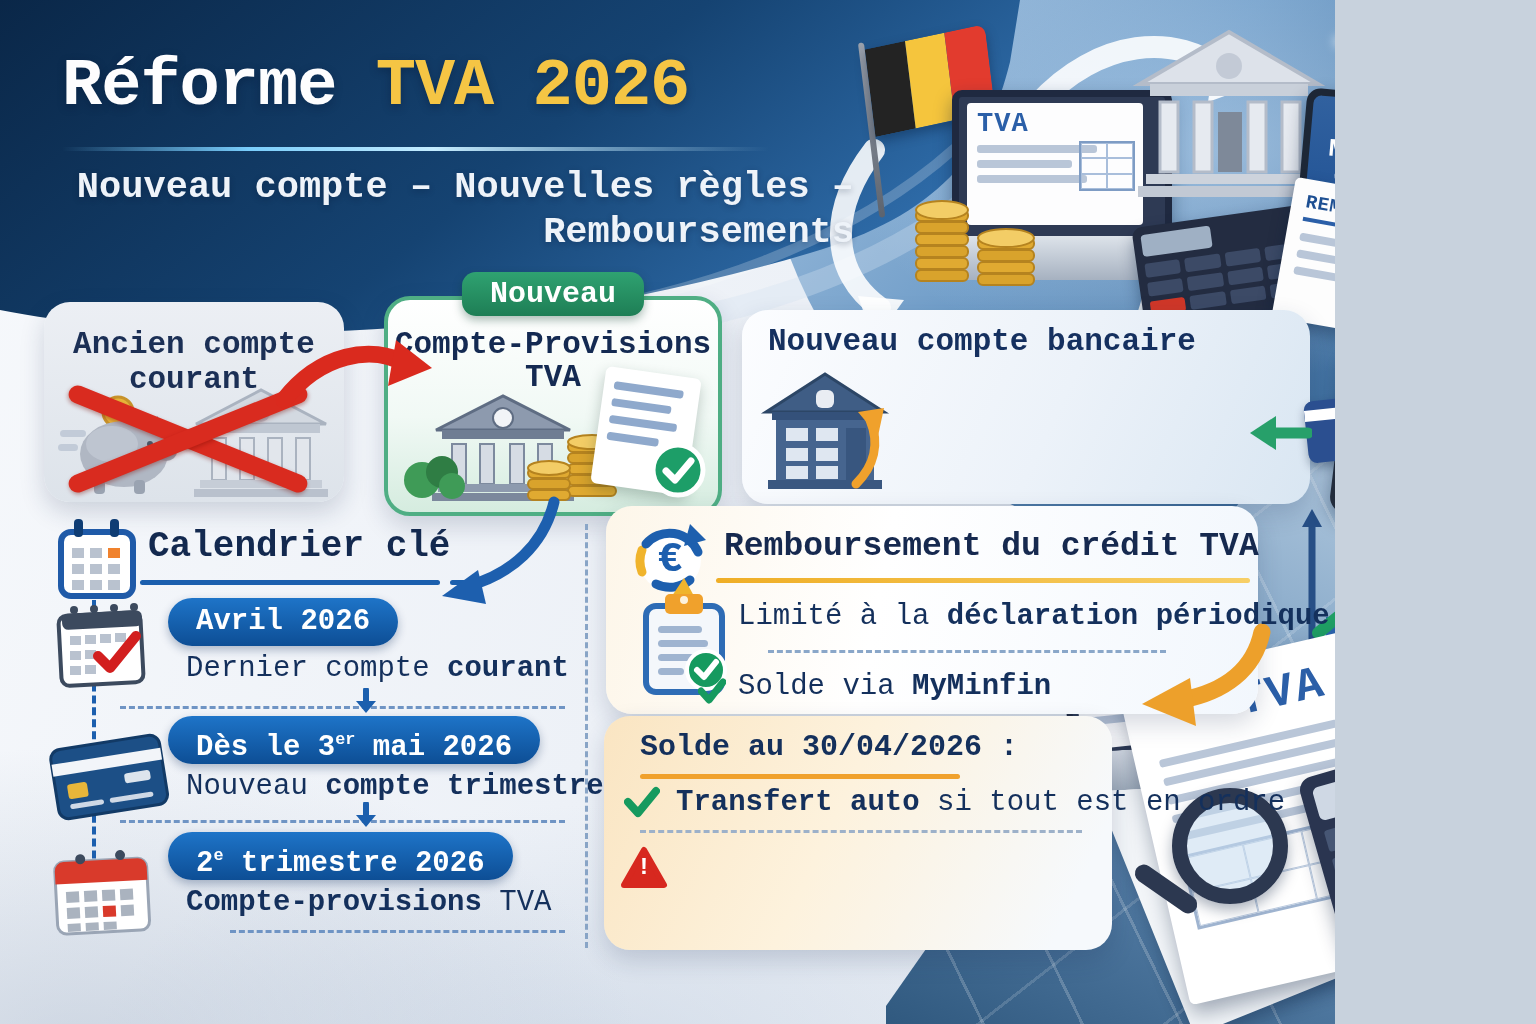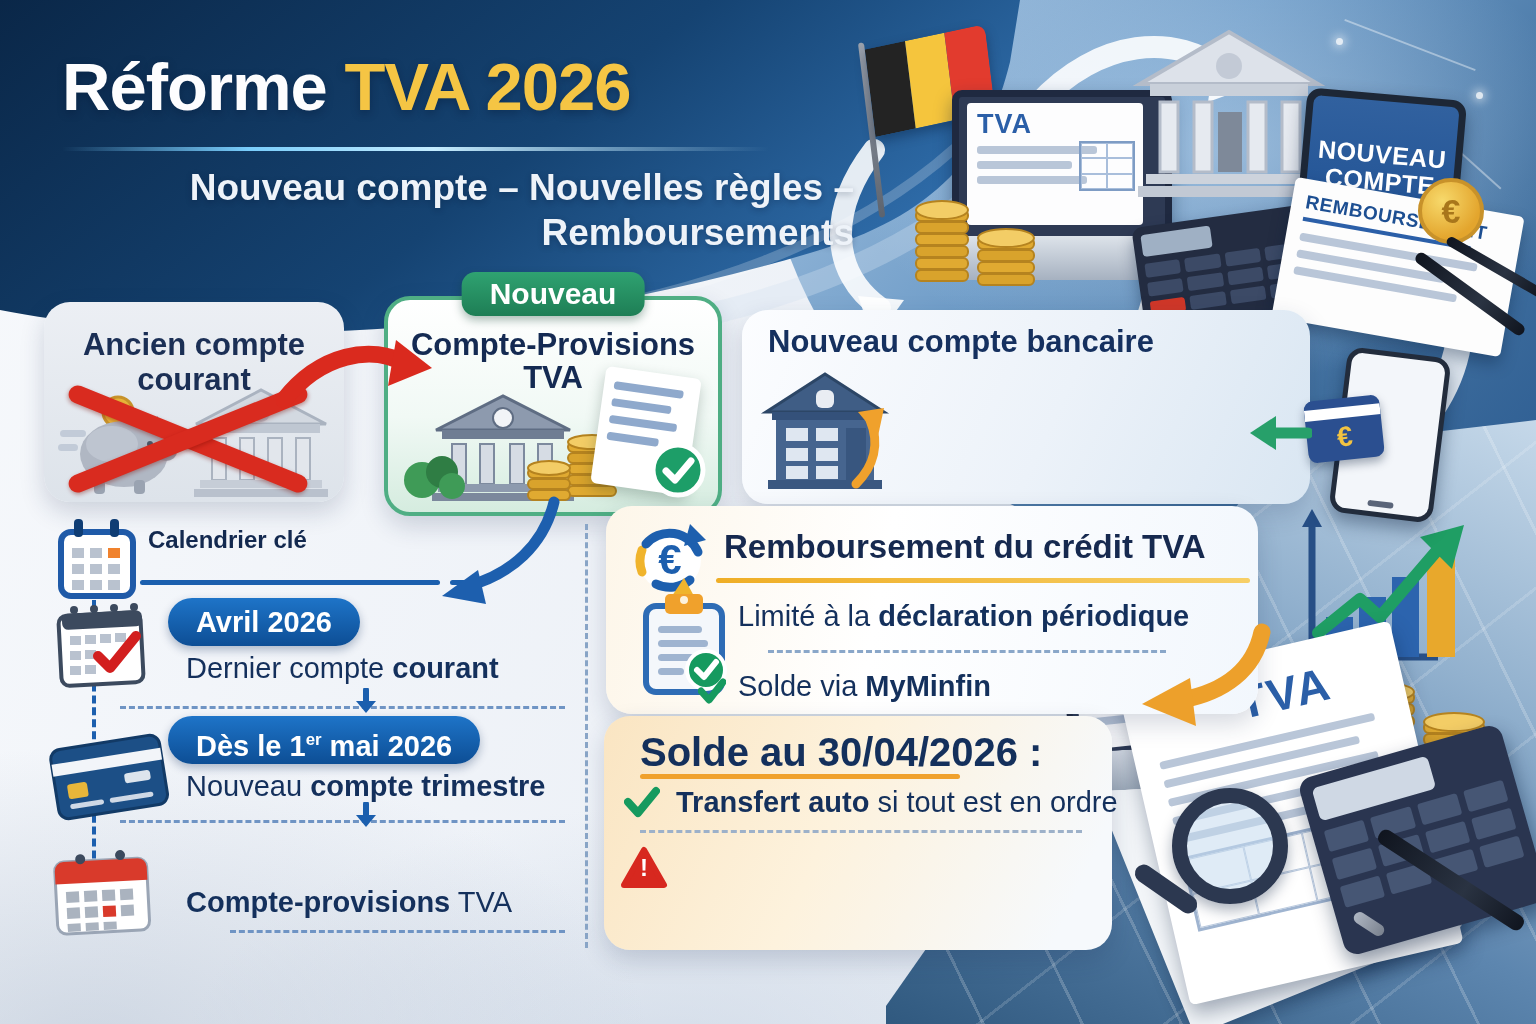--- a/index.html
+++ b/index.html
@@ -1,18 +1,18 @@
 <!DOCTYPE html>
 <html><head>
 <meta charset="utf-8">
 <style>
   html,body{margin:0;padding:0;background:#c8d2dd;}
   .canvas{
-    position:relative;width:1536px;height:1024px;overflow:hidden;
-    font-family:Liberation Sans, sans-serif;color:#142d5a;
+    position:relative;width:1335px;height:1024px;overflow:hidden;
+    font-family:Liberation Mono, monospace;color:#142d5a;
     background:
       radial-gradient(900px 480px at 6% 102%, rgba(148,166,190,.38), transparent 62%),
       radial-gradient(760px 400px at 44% 104%, rgba(188,202,220,.5), transparent 65%),
       linear-gradient(115deg,#f7f9fc 0%,#edf1f7 52%,#e1e8f1 100%);
   }
   .abs{position:absolute;}
   .b{font-weight:800;}
   sup.sp{font-size:58%;vertical-align:super;font-weight:800;}
 
   
@@ -51,21 +51,21 @@
   .badge{left:50%;top:-28px;transform:translateX(-50%);padding:5px 28px;background:linear-gradient(180deg,#2fa271,#1e7e55);color:#fff;font-size:30px;font-weight:800;border-radius:14px;box-shadow:0 4px 10px rgba(10,60,40,.35);white-space:nowrap;}
   .new-title{width:100%;text-align:center;margin-top:28px;font-size:31px;font-weight:800;line-height:1.08;color:#142a52;}
 
   .bank-card{left:742px;top:310px;width:568px;height:194px;background:linear-gradient(115deg,#fcfdff 0%,#ecf2f9 55%,#d9e6f2 100%);z-index:6;}
   .bank-title{margin:14px 0 0 26px;font-size:31px;font-weight:800;color:#15305f;}
   .iban-wrap{left:152px;top:58px;width:400px;height:126px;background:#f2c341;border-radius:18px;box-shadow:0 4px 10px rgba(120,80,0,.25);}
   .iban-text{width:100%;height:66px;line-height:66px;text-align:center;font-size:35px;font-weight:800;color:#17294f;letter-spacing:1px;}
   .date-bar{left:6px;top:66px;width:388px;height:54px;background:#ffffff;border-radius:12px;line-height:54px;text-align:center;font-size:29px;color:#15305f;}
 
   
-  .sec-title{font-size:24px;font-weight:800;color:#13294f;white-space:nowrap;}
+  .sec-title{font-size:36px;font-weight:800;color:#13294f;white-space:nowrap;}
   .blue-rule{height:5px;background:#1b5fae;border-radius:3px;}
   .pill{height:48px;line-height:48px;padding:0 28px;border-radius:26px;background:linear-gradient(180deg,#1e74c8,#0d4e95);color:#fff;font-size:29px;font-weight:800;white-space:nowrap;box-shadow:0 4px 10px rgba(10,40,90,.3);display:inline-block;}
   .desc{font-size:29px;color:#14305c;white-space:nowrap;}
   .dash-h{border-top:3px dashed #6f94c4;}
   .dash-v{border-left:3px dashed #8aa6c8;}
 
   
   .refund-card{left:606px;top:506px;width:652px;height:208px;background:linear-gradient(100deg,#fdf6e9 0%,#ffffff 42%,#f2f7fd 100%);z-index:6;}
   .yellow-rule{height:5px;border-radius:3px;background:linear-gradient(90deg,#efae26,#f7cf67);}
   .balance-card{left:604px;top:716px;width:508px;height:234px;background:linear-gradient(115deg,#fae5c2 0%,#fdf2dd 45%,#f6f9fc 90%);z-index:6;}
@@ -441,31 +441,34 @@
   <div class="abs desc" style="left:186px;top:652px;z-index:7">
     <span>Dernier compte </span><span class="b">courant</span>
   </div>
   <svg class="abs" style="left:354px;top:688px;width:24px;height:26px;z-index:7" viewBox="0 0 24 26">
     <line x1="12" y1="2" x2="12" y2="14" stroke="#1b5fae" stroke-width="6" stroke-linecap="round"></line>
     <polygon points="2,13 22,13 12,25" fill="#1b5fae"></polygon>
   </svg>
   <div class="abs dash-h" style="left:120px;top:706px;width:445px;z-index:6"></div>
 
   <div class="abs pill" style="left:168px;top:716px;z-index:7">
-    <span>Dès le 1</span><sup class="sp">er</sup><span> mai 2026</span>
+    <span>Dès le 3</span><sup class="sp">er</sup><span> mai 2026</span>
   </div>
   <div class="abs desc" style="left:186px;top:770px;z-index:7">
     <span>Nouveau </span><span class="b">compte trimestre</span>
   </div>
   <svg class="abs" style="left:354px;top:802px;width:24px;height:26px;z-index:7" viewBox="0 0 24 26">
     <line x1="12" y1="2" x2="12" y2="14" stroke="#1b5fae" stroke-width="6" stroke-linecap="round"></line>
     <polygon points="2,13 22,13 12,25" fill="#1b5fae"></polygon>
   </svg>
   <div class="abs dash-h" style="left:120px;top:820px;width:445px;z-index:6"></div>
 
+  <div class="abs pill" style="left:168px;top:832px;z-index:7">
+    <span>2</span><sup class="sp">e</sup><span> trimestre 2026</span>
+  </div>
   <div class="abs desc" style="left:186px;top:886px;z-index:7">
     <span class="b">Compte-provisions</span><span> TVA</span>
   </div>
   <div class="abs dash-h" style="left:230px;top:930px;width:335px;z-index:6"></div>
 
   <div class="abs card refund-card"></div>
   <div class="abs" style="left:628px;top:518px;width:84px;height:84px;z-index:8">
     <svg width="84" height="84" viewBox="0 0 84 84">
       <circle cx="42" cy="42" r="31" fill="#ffffff"></circle>
       <path d="M14,54 A31,31 0 0 1 14,32" stroke="#f0b42c" stroke-width="9" fill="none" stroke-linecap="round"></path>
@@ -496,21 +499,21 @@
   </div>
   <div class="abs dash-h" style="left:768px;top:650px;width:398px;border-top-color:#8aa7c9;z-index:8"></div>
   <svg class="abs" style="left:698px;top:678px;width:28px;height:26px;z-index:8" viewBox="0 0 28 26">
     <polyline points="3,13 11,22 25,4" stroke="#169a5f" stroke-width="7" fill="none" stroke-linecap="round" stroke-linejoin="round"></polyline>
   </svg>
   <div class="abs desc" style="left:738px;top:670px;z-index:8">
     <span>Solde via </span><span class="b">MyMinfin</span>
   </div>
 
   <div class="abs card balance-card"></div>
-  <div class="abs" style="left:640px;top:730px;z-index:8;font-size:40px;font-weight:800;color:#14305c;white-space:nowrap">Solde au 30/04/2026 :</div>
+  <div class="abs" style="left:640px;top:730px;z-index:8;font-size:30px;font-weight:800;color:#14305c;white-space:nowrap">Solde au 30/04/2026 :</div>
   <div class="abs orange-rule" style="left:640px;top:774px;width:320px;z-index:8"></div>
   <svg class="abs" style="left:624px;top:786px;width:36px;height:32px;z-index:8" viewBox="0 0 36 32">
     <polyline points="4,16 14,27 32,5" stroke="#169a5f" stroke-width="8" fill="none" stroke-linecap="round" stroke-linejoin="round"></polyline>
   </svg>
   <div class="abs desc" style="left:676px;top:786px;z-index:8">
     <span class="b">Transfert auto</span><span> si tout est en ordre</span>
   </div>
   <div class="abs dash-h" style="left:640px;top:830px;width:442px;border-top-color:#9db1c9;z-index:8"></div>
   <div class="abs" style="left:620px;top:846px;width:48px;height:44px;z-index:8">
     <svg width="48" height="44" viewBox="0 0 48 44">

